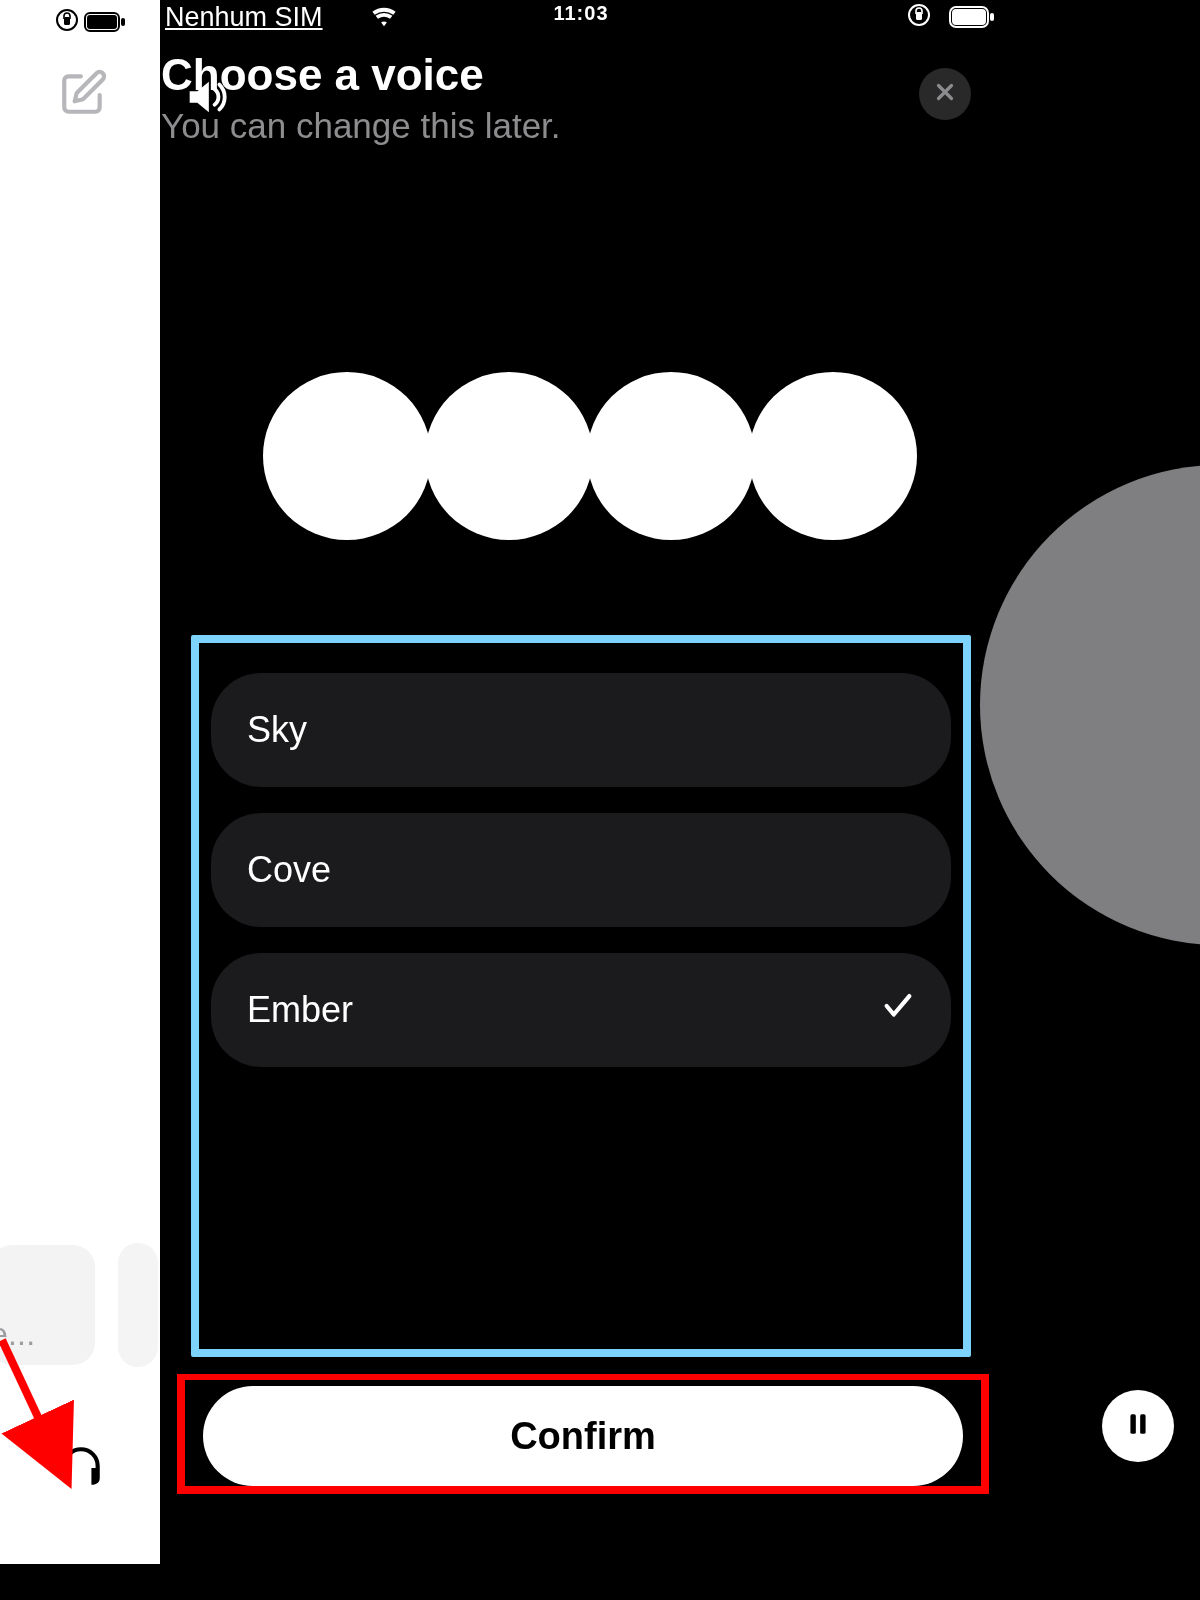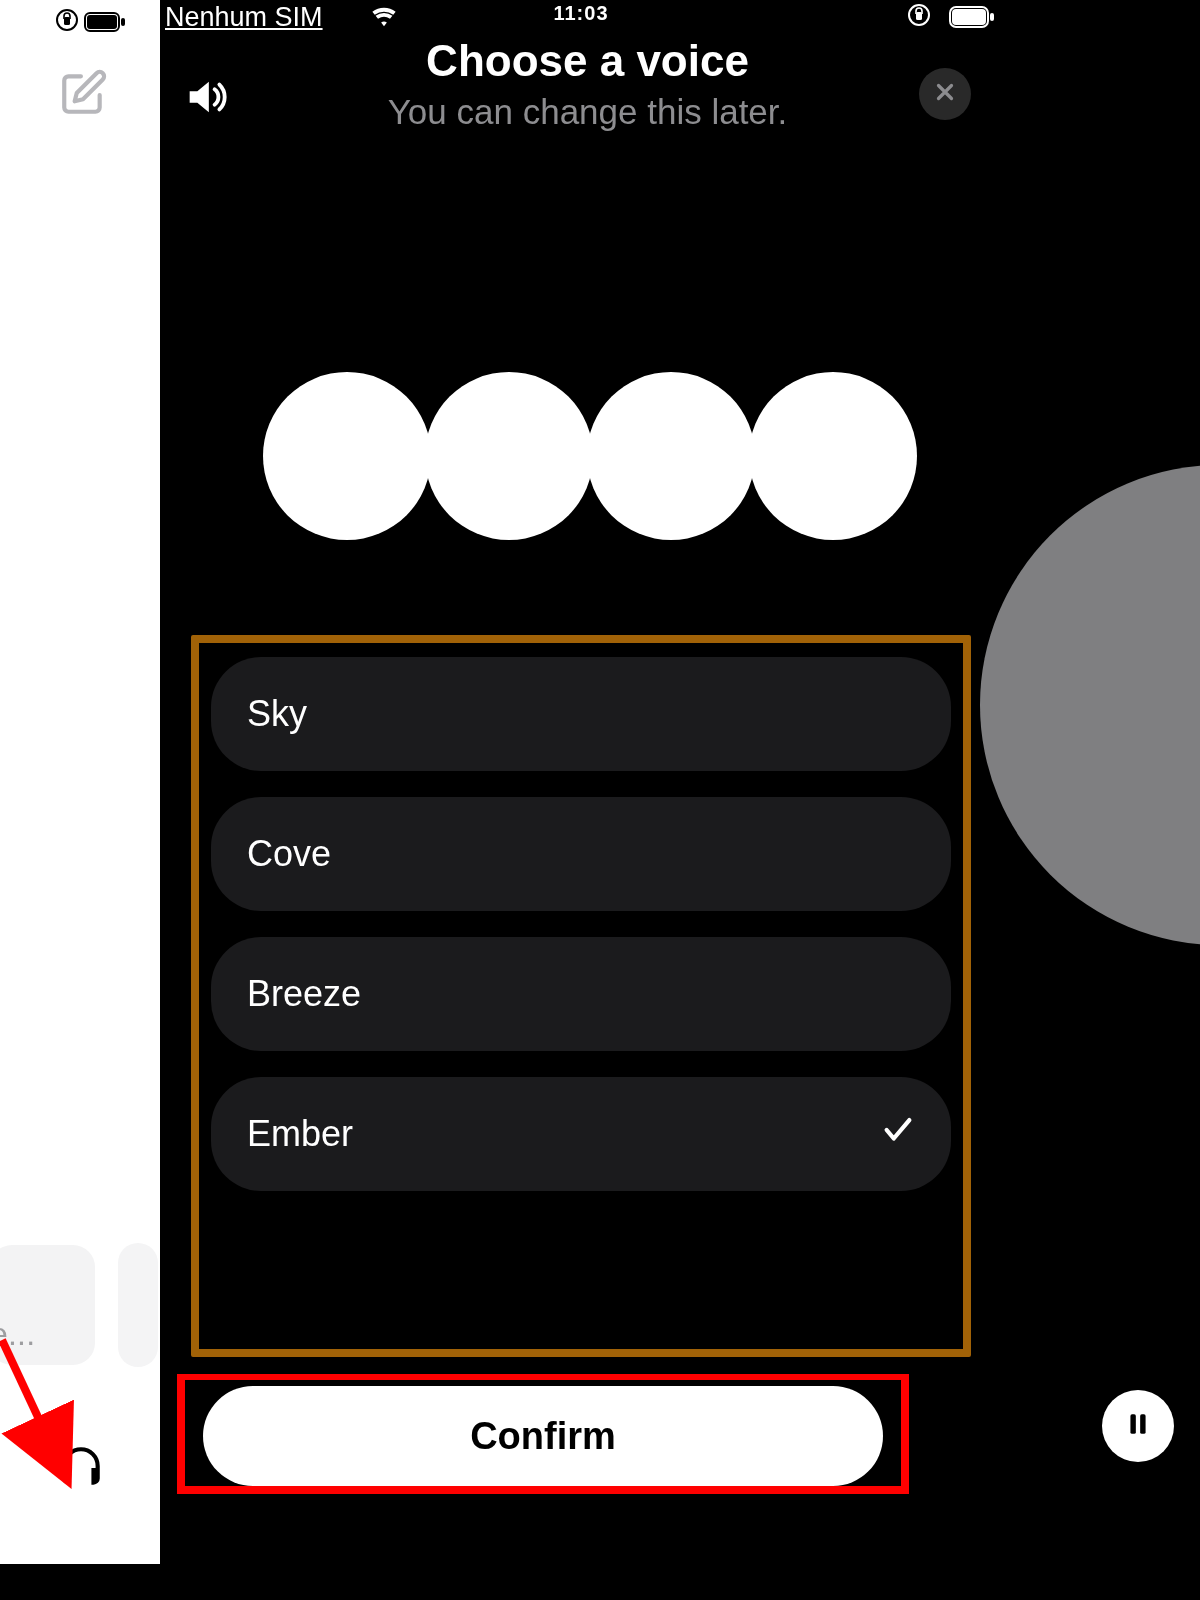--- a/index.html
+++ b/index.html
@@ -26,34 +26,34 @@
     position:absolute; left:161px; top:0; width:840px; height:1564px; background:#000;
   }
   .status-bar { position:absolute; top:0; left:0; right:0; height:34px; color:#fff; }
   .status-bar .sim { position:absolute; left:4px; top:2px; font-size:27px; font-weight:500;text-decoration:underline; }
   .status-bar .wifi { position:absolute; left:208px; top:4px; }
   .status-bar .time { position:absolute; left:50%; transform:translateX(-50%); top:2px; font-size:20px; font-weight:600; letter-spacing:1px; }
   .status-bar .lock-icon-r { position:absolute; right:70px; top:3px; }
   .status-bar .battery-icon-r { position:absolute; right:6px; top:6px; }
 
   .speaker-icon { position:absolute; left:18px; top:74px; cursor:pointer; }
-  .header { position:absolute; left:0; right:0; top:36px; text-align:center;margin-left:13px; }
+  .header { position:absolute; left:0; right:0; top:50px; text-align:left; }
   .header .title { color:#fff; font-size:44px; font-weight:600; }
   .header .subtitle { color:#8d8d90; font-size:35px; margin-top:6px; }
   .close-btn { position:absolute; right:30px; top:68px; width:52px; height:52px; border-radius:50%; background:#292929; display:flex; align-items:center; justify-content:center; cursor:pointer; }
 
   .dots { position:absolute; left:102px; top:372px; display:flex; gap:0; }
   .dots .dot { width:168px; height:168px; border-radius:50%; background:#fff; margin-left:-6px; }
   .dots .dot:first-child{ margin-left:0; }
 
-  .highlight-list { position:absolute; left:30px; top:635px; width:780px; height:722px; border:8px solid #a16207; border-radius:2px; padding:14px 12px 12px 12px; }
+  .highlight-list { position:absolute; left:30px; top:635px; width:780px; height:722px; border:8px solid #7dd3fc; border-radius:2px; padding:30px 12px 12px 12px; }
   .voice-item { background:#1b1b1d; color:#fff; border-radius:50px; height:114px; display:flex; align-items:center; padding:0 36px; font-size:36px; font-weight:500; margin-bottom:26px; cursor:pointer; }
   .voice-item .check { margin-left:auto; }
 
-  .highlight-confirm { position:absolute; left:16px; top:1374px; width:732px; height:120px; border:8px solid #ff0000; border-top-width:6px; padding:6px 18px 0 18px; }
+  .highlight-confirm { position:absolute; left:16px; top:1374px; width:812px; height:120px; border:8px solid #ff0000; border-top-width:6px; padding:6px 18px 0 18px; }
   .confirm-btn { width:100%; height:100px; background:#fff; color:#000; border-radius:52px; font-size:38px; font-weight:600; display:flex; align-items:center; justify-content:center; cursor:pointer; }
 
   
   .right-slice { position:absolute; right:0; top:0; width:198px; height:1564px; background:#000; }
   .gray-blob { position:absolute; right:-260px; top:465px; width:480px; height:480px; border-radius:50%; background:#7f7f81; }
   .pause-btn { position:absolute; right:26px; top:1390px; width:72px; height:72px; border-radius:50%; background:#fff; display:flex; align-items:center; justify-content:center; cursor:pointer; }
 
   .bottom-bar { position:absolute; left:0; bottom:0; width:1200px; height:36px; background:#000; }
 </style>
 </head>
@@ -153,23 +153,20 @@
 
   <div class="highlight-list">
     <div id="voices-container">
         <div class="voice-item">
           <span>Sky</span>
         </div>
         <div class="voice-item">
           <span>Cove</span>
         </div>
         <div class="voice-item">
-          <span>Breeze</span>
-        </div>
-        <div class="voice-item">
           <span>Ember</span>
           <span class="check"><svg width="34" height="34" viewBox="0 0 24 24">
               <path fill="none" stroke="#fff" stroke-width="3" stroke-linecap="round" stroke-linejoin="round" d="M4 12l5 6L20 5"></path>
             </svg></span>
         </div>
       </div>
   </div>
 
   <div class="highlight-confirm">
     <div class="confirm-btn">

